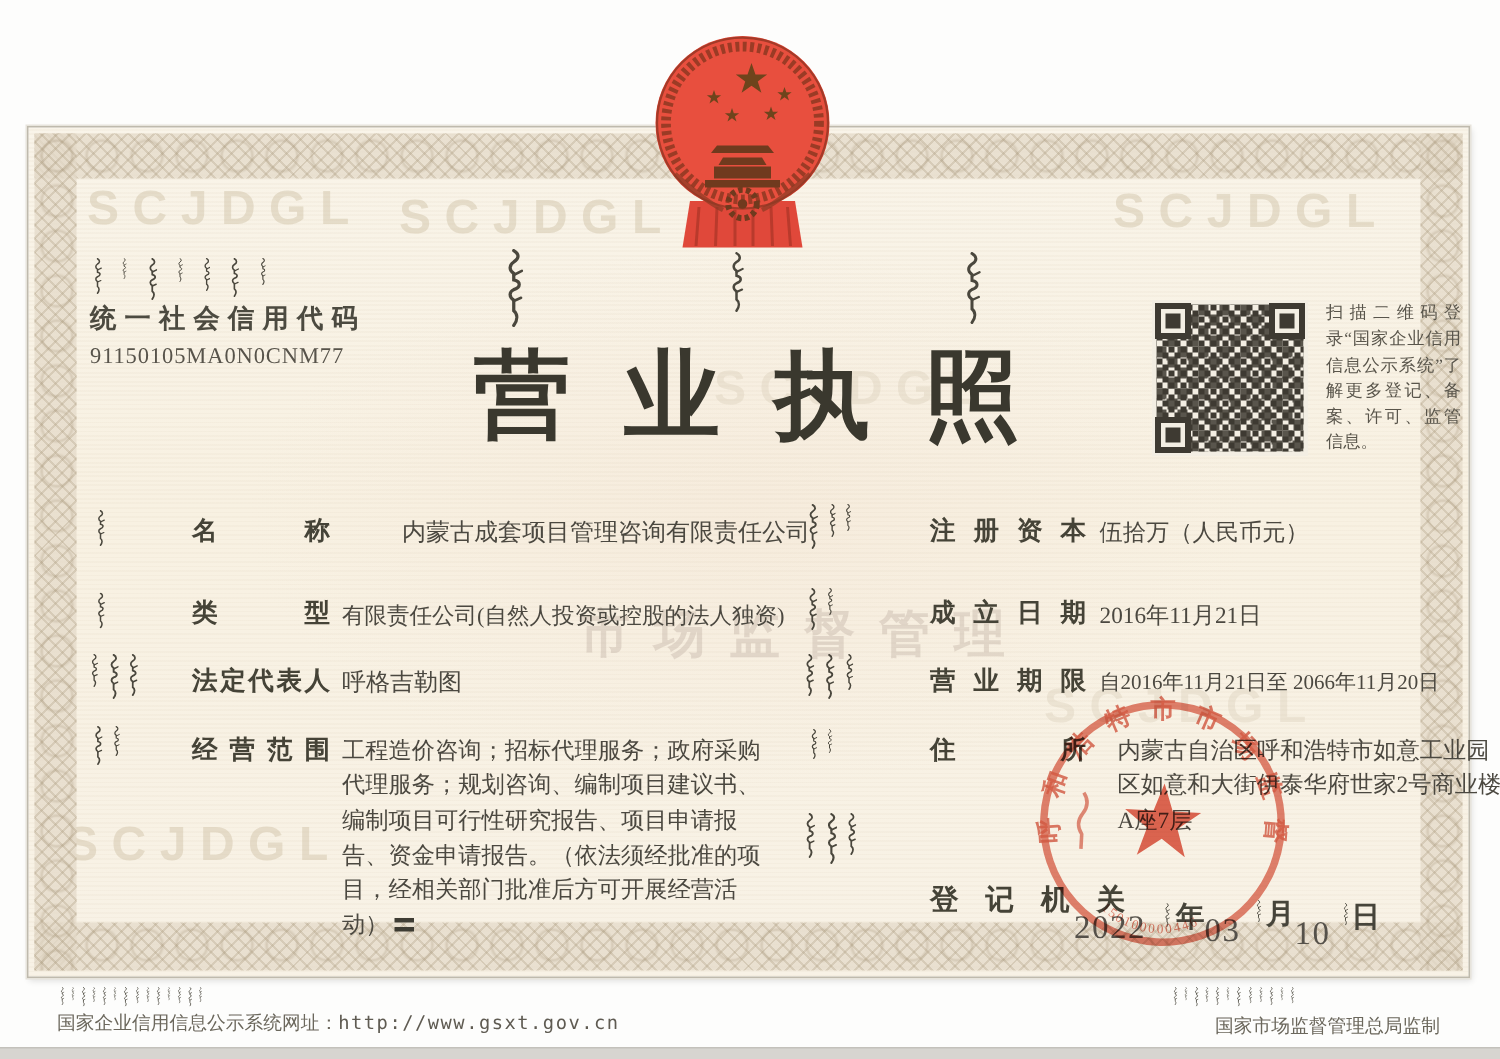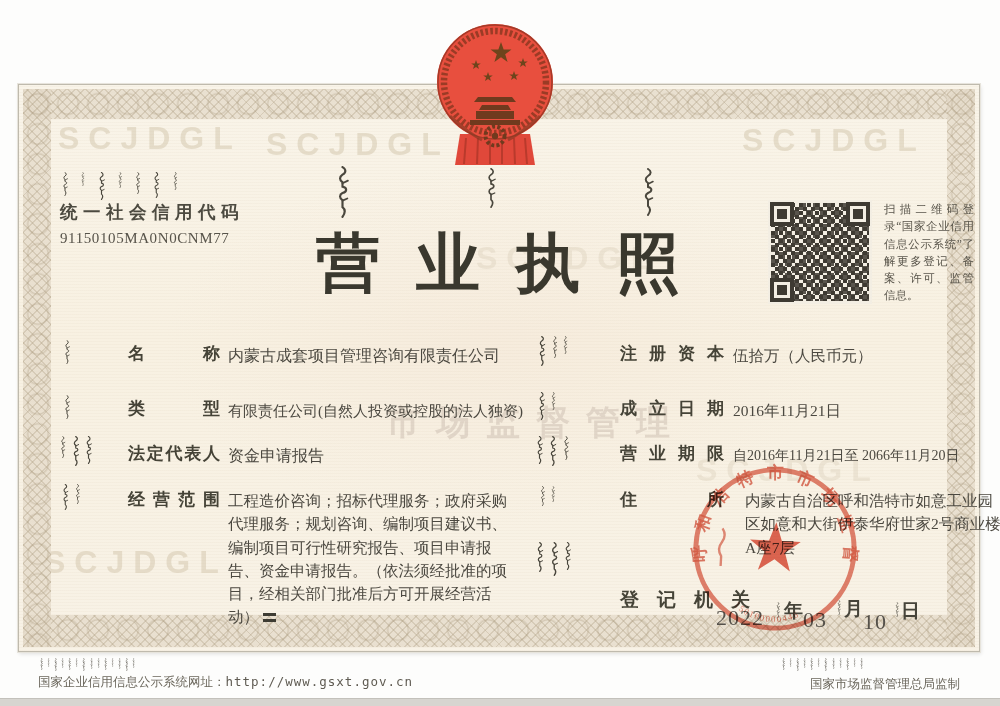--- a/index.html
+++ b/index.html
@@ -208,21 +208,21 @@
   <div class="fp bl"></div>
 </div>
 <div class="qr-caption">扫描二维码登录“国家企业信用信息公示系统”了解更多登记、备案、许可、监管信息。</div>
 
 <div class="mgr tight" style="left:64px; top:340px;">
     <svg viewBox="0 0 12 48" class="mg" style="height: 24px; width: 6px;">
       <use href="#mgp"></use>
     </svg>
   </div>
 <div class="lab w92" style="left:128px; top:342px;">名称</div>
-<div class="val" style="left:228px; top:344px; width:312px;">内蒙古成套项目管理咨询有限责任公司</div>
+<div class="val" style="left:228px; top:344px; width:312px;text-align:right;">内蒙古成套项目管理咨询有限责任公司</div>
 
 <div class="mgr tight" style="left:64px; top:395px;">
     <svg viewBox="0 0 12 48" class="mg" style="height: 24px; width: 6px;">
       <use href="#mgp"></use>
     </svg>
   </div>
 <div class="lab w92" style="left:128px; top:397px;">类型</div>
 <div class="val nowrap" style="left:228px; top:400px; font-size:15px;">有限责任公司(自然人投资或控股的法人独资)</div>
 
 <div class="mgr tight" style="left:60px; top:436px;">
@@ -230,21 +230,21 @@
       <use href="#mgp"></use>
     </svg>
     <svg viewBox="0 0 12 48" class="mg" style="height: 30px; width: 7.5px;">
       <use href="#mgp"></use>
     </svg>
     <svg viewBox="0 0 12 48" class="mg" style="height: 28px; width: 7px;">
       <use href="#mgp"></use>
     </svg>
   </div>
 <div class="lab w92" style="left:128px; top:442px;">法定代表人</div>
-<div class="val" style="left:228px; top:444px;">资金申请报告</div>
+<div class="val" style="left:228px; top:444px;">呼格吉勒图</div>
 
 <div class="mgr tight" style="left:62px; top:484px;">
     <svg viewBox="0 0 12 48" class="mg" style="height: 26px; width: 6.5px;">
       <use href="#mgp"></use>
     </svg>
     <svg viewBox="0 0 12 48" class="mg" style="height: 20px; width: 5px;">
       <use href="#mgp"></use>
     </svg>
   </div>
 <div class="lab w92" style="left:128px; top:488px;">经营范围</div>

